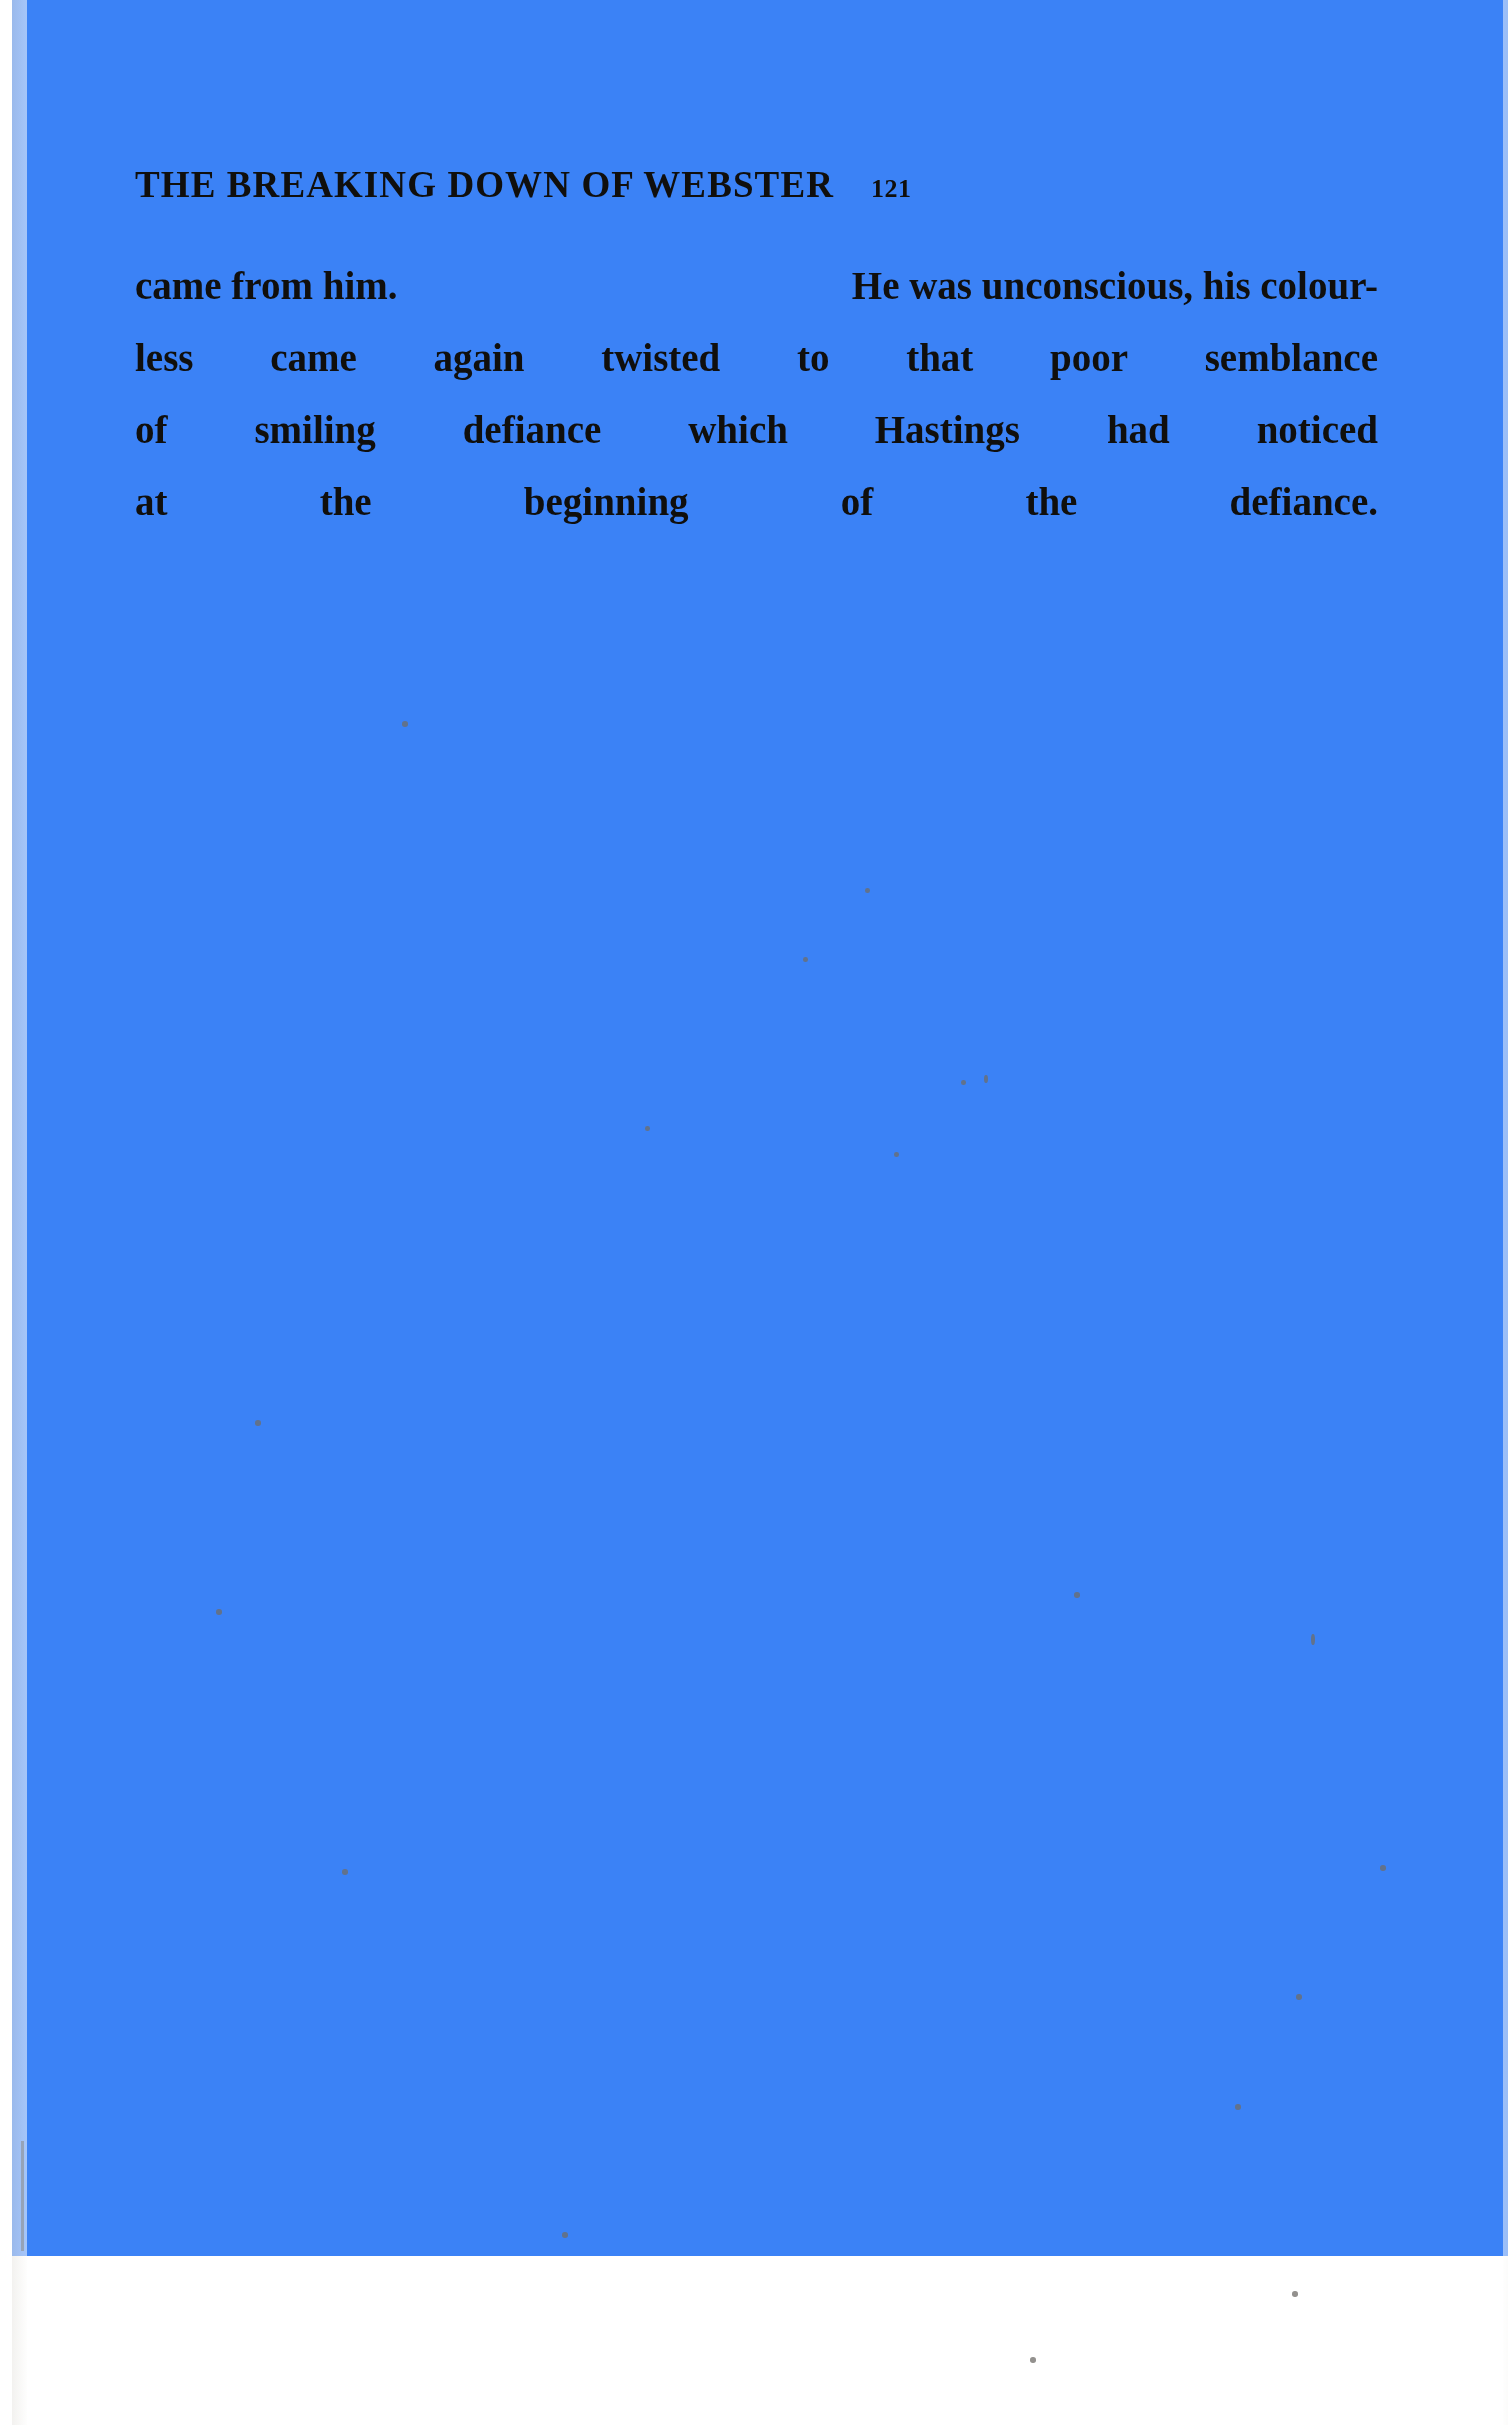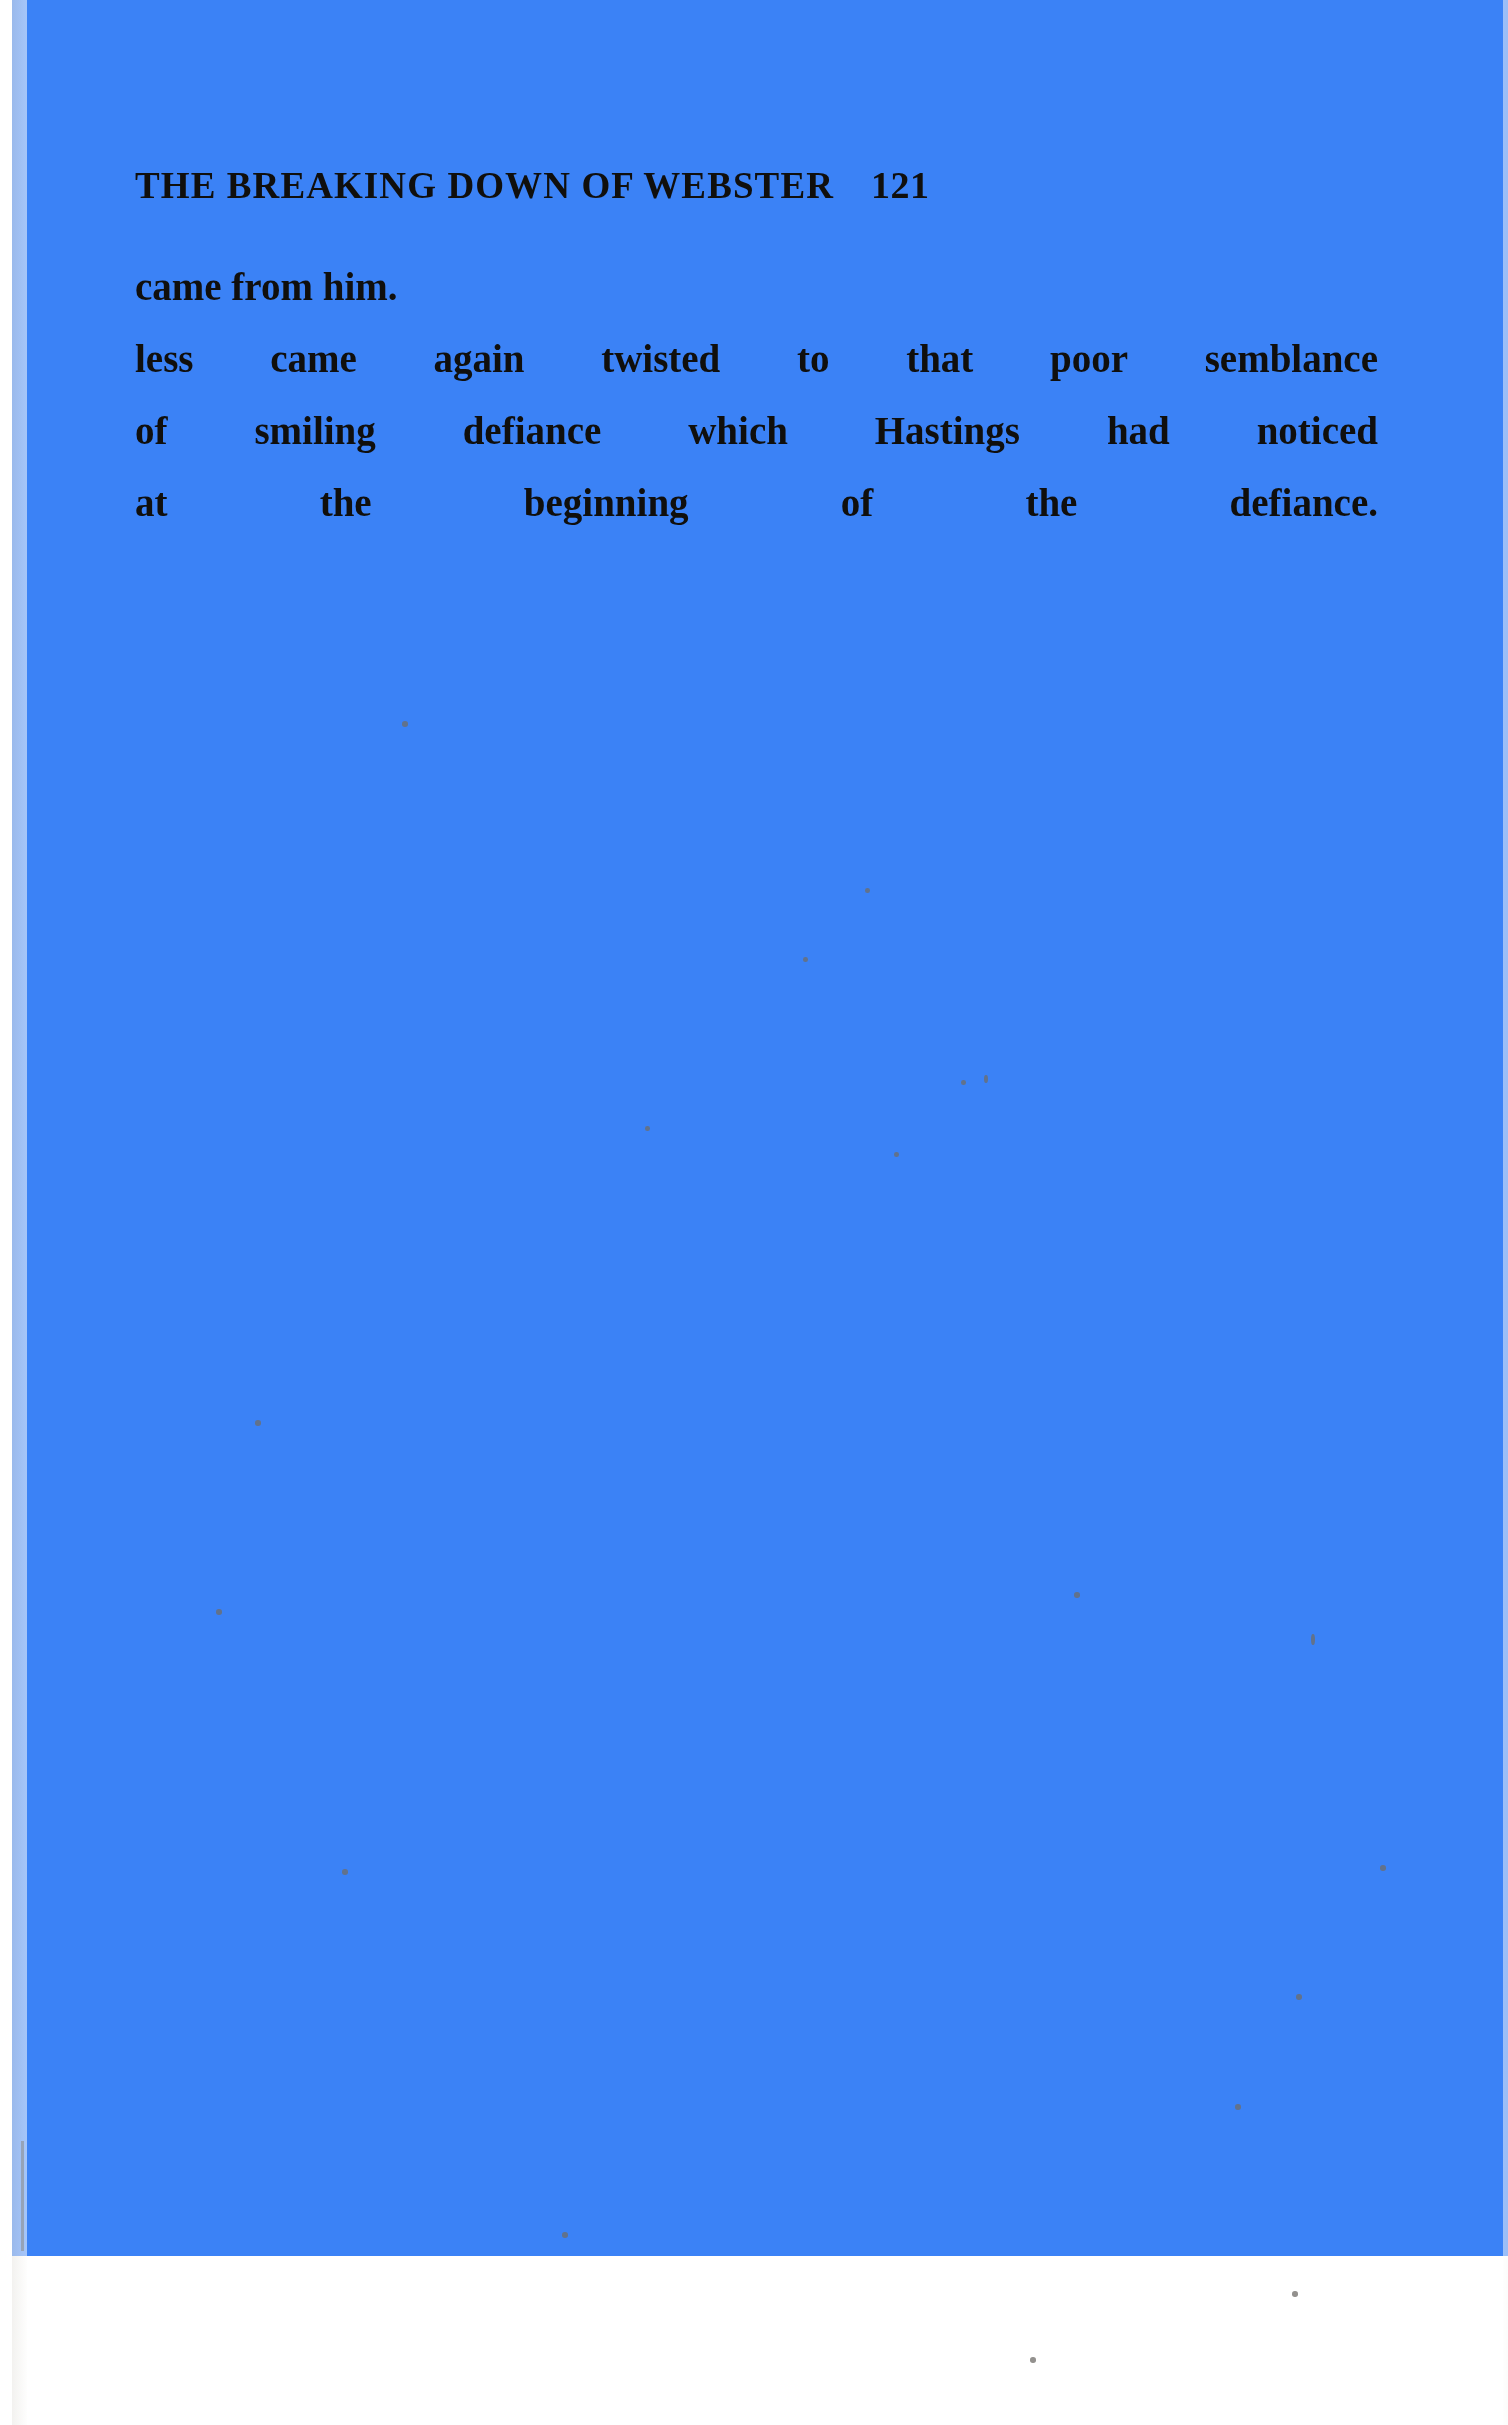--- a/index.html
+++ b/index.html
@@ -67,21 +67,21 @@
     font-size: 37px;
     font-weight: bold;
     letter-spacing: 1.1px;
     white-space: nowrap;
   }
   .running-head .title-text {
     font-size: 37px;
   }
   .running-head .page-number {
     margin-left: 37px;
-    font-size: 38px;
+    font-size: 26px;
     letter-spacing: 0.5px;
   }
 
   .body-block {
     margin-top: 44px;
     font-size: 39px;
     line-height: 72px;
     font-weight: bold;
     width: 1243px;
   }
@@ -145,20 +145,21 @@
 
     <div class="running-head">
       <span class="title-text">THE BREAKING DOWN OF WEBSTER</span>
       <span class="page-number">121</span>
     </div>
 
     <div class="body-block">
 
       <div class="body-line last tight">
         <span class="w">came from him.</span>
+        <span class="w" style="margin-left:31px;">He was unconscious, his colour-</span>
       </div>
 
       <div class="body-line justified">
         <span class="w">less</span>
         <span class="w">came</span>
         <span class="w">again</span>
         <span class="w">twisted</span>
         <span class="w">to</span>
         <span class="w">that</span>
         <span class="w">poor</span>

